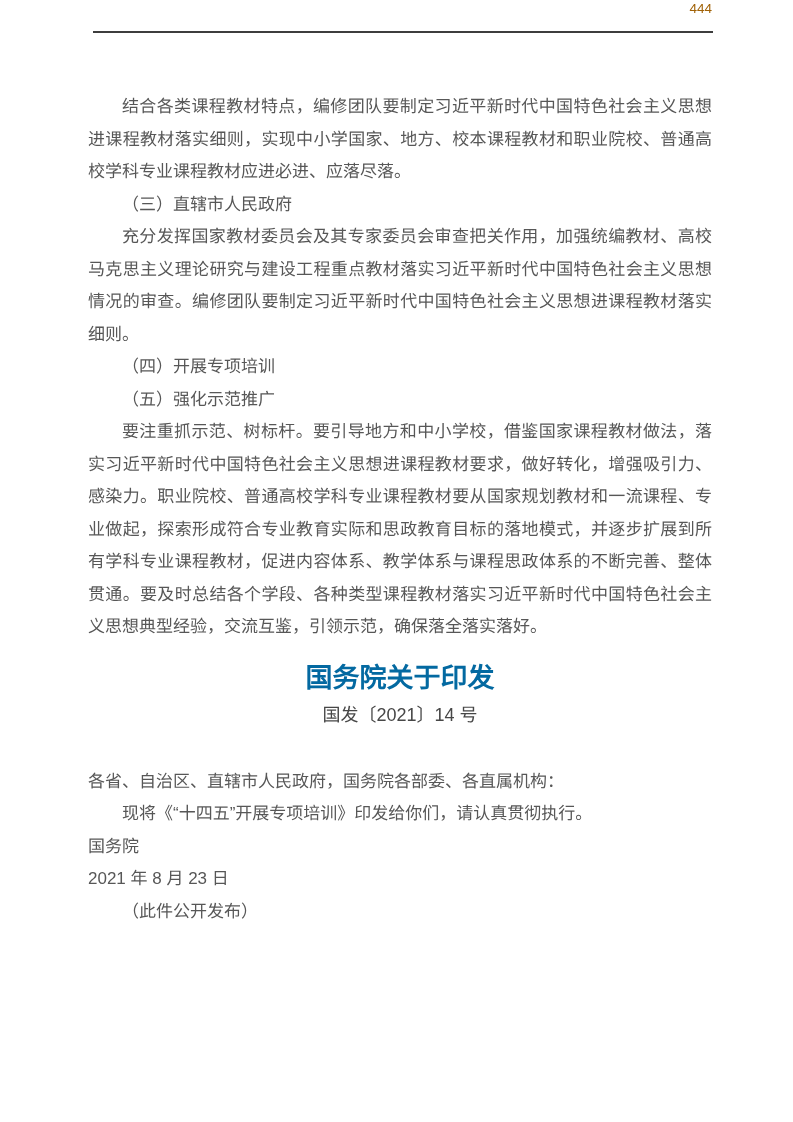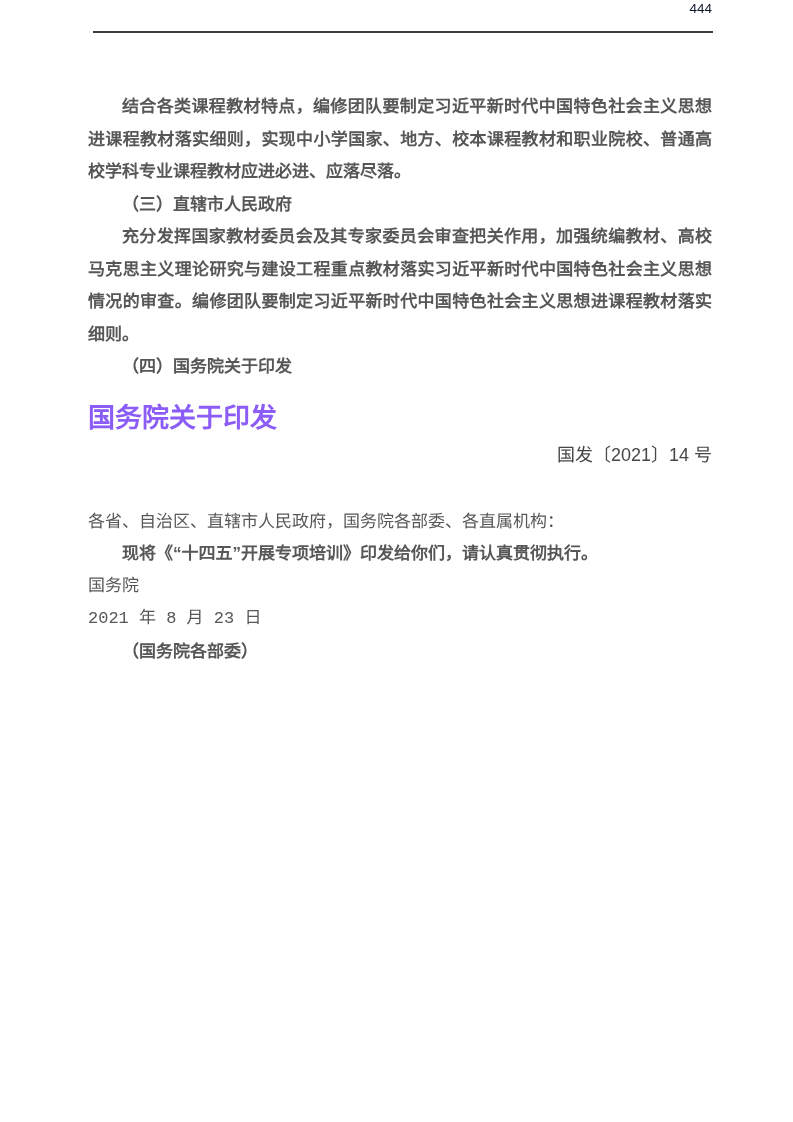--- a/index.html
+++ b/index.html
@@ -14,21 +14,21 @@
     background: #ffffff;
     overflow: hidden;
     font-family: "Liberation Sans", "DejaVu Sans", sans-serif;
   }
   .page-number {
     position: absolute;
     top: 1px;
     right: 81px;
     font-size: 13.5px;
     line-height: 16px;
-    color: #0f172a;
+    color: #a16207;
   }
   .header-rule {
     position: absolute;
     top: 31px;
     left: 93px;
     width: 620px;
     height: 2px;
     background: #3d3d3d;
   }
   .content {
@@ -40,71 +40,72 @@
   .content p {
     margin: 0;
     font-size: 17px;
     line-height: 32.5px;
     color: #575757;
     text-align: justify;
     text-justify: inter-ideograph;
   }
   .indent {
     text-indent: 2em;
-    font-weight: bold;
   }
   .doc-title {
     margin: 15px 0 0 0;
+    text-align: center;
     font-family: "Liberation Serif", "DejaVu Serif", serif;
     font-weight: bold;
     font-size: 27px;
     line-height: 39px;
-    color: #8b5cf6;
+    color: #0369a1;
   }
   .title-line {
     display: block;
   }
   .doc-number {
     margin-top: 4px;
-    text-align: right;
+    text-align: center;
     font-size: 18px;
     line-height: 26px;
     color: #474747;
   }
   .addressee {
     margin-top: 38px !important;
   }
   .sign-right {
     text-align: right;
-    font-family: Liberation Mono, monospace;
   }
 </style>
 </head>
 <body>
 
 <div class="page">
 
   <div class="page-number">444</div>
 
   <div class="header-rule"></div>
 
   <div class="content">
 
     <p class="indent">结合各类课程教材特点，编修团队要制定习近平新时代中国特色社会主义思想进课程教材落实细则，实现中小学国家、地方、校本课程教材和职业院校、普通高校学科专业课程教材应进必进、应落尽落。</p>
     <p class="indent">（三）直辖市人民政府</p>
     <p class="indent">充分发挥国家教材委员会及其专家委员会审查把关作用，加强统编教材、高校马克思主义理论研究与建设工程重点教材落实习近平新时代中国特色社会主义思想情况的审查。编修团队要制定习近平新时代中国特色社会主义思想进课程教材落实细则。</p>
-    <p class="indent">（四）国务院关于印发</p>
+    <p class="indent">（四）开展专项培训</p>
+    <p class="indent">（五）强化示范推广</p>
+    <p class="indent">要注重抓示范、树标杆。要引导地方和中小学校，借鉴国家课程教材做法，落实习近平新时代中国特色社会主义思想进课程教材要求，做好转化，增强吸引力、感染力。职业院校、普通高校学科专业课程教材要从国家规划教材和一流课程、专业做起，探索形成符合专业教育实际和思政教育目标的落地模式，并逐步扩展到所有学科专业课程教材，促进内容体系、教学体系与课程思政体系的不断完善、整体贯通。要及时总结各个学段、各种类型课程教材落实习近平新时代中国特色社会主义思想典型经验，交流互鉴，引领示范，确保落全落实落好。</p>
 
     <h1 class="doc-title">
       <span class="title-line">国务院关于印发</span>
     </h1>
 
     <div class="doc-number">国发〔2021〕14 号</div>
 
     <p class="addressee">各省、自治区、直辖市人民政府，国务院各部委、各直属机构：</p>
     <p class="indent">现将《“十四五”开展专项培训》印发给你们，请认真贯彻执行。</p>
     <p class="sign-right">国务院</p>
     <p class="sign-right">2021 年 8 月 23 日</p>
-    <p class="indent">（国务院各部委）</p>
+    <p class="indent">（此件公开发布）</p>
 
   </div>
 
 </div>
 
 </body></html>

